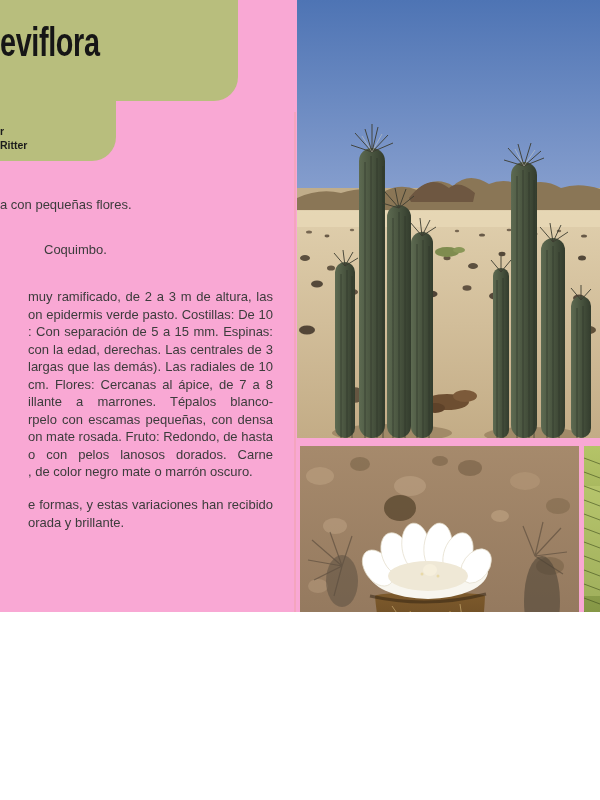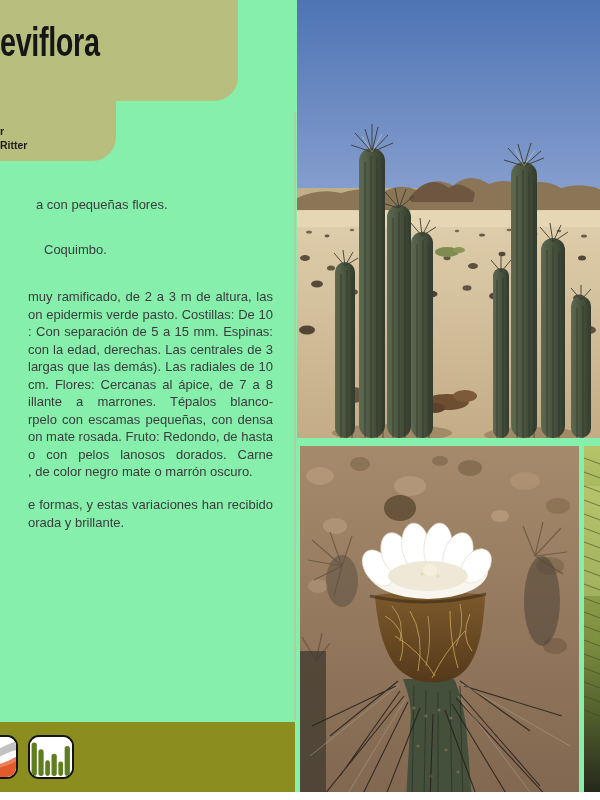--- a/index.html
+++ b/index.html
@@ -1,31 +1,31 @@
 <!DOCTYPE html>
 <html><head>
 <meta charset="utf-8">
 <style>
   html,body{margin:0;padding:0;background:#ffffff;}
-  .page{position:relative;width:600px;height:792px;background:#86efac;overflow:hidden;
+  .page{position:relative;width:600px;height:612px;background:#f9a8d4;overflow:hidden;
         font-family:"Liberation Sans",sans-serif;}
 
   
   .block-narrow{position:absolute;left:0;top:0;width:116px;height:161px;
                 background:#b8be7d;border-bottom-right-radius:24px;}
   .block-wide{position:absolute;left:0;top:0;width:238px;height:101px;
               background:#b8be7d;border-bottom-right-radius:24px;}
   .title{position:absolute;left:0;top:20px;font-size:40px;line-height:44px;font-weight:bold;
          color:#161616;transform:scaleX(.72);transform-origin:0 50%;letter-spacing:-.5px;white-space:nowrap;}
   .authors{position:absolute;left:0;top:125px;font-size:10.5px;font-weight:bold;color:#1c1c1c;line-height:13.5px;}
 
   
   .textcol{position:absolute;left:0;top:0;width:273px;color:#3c3c3c;font-size:13px;}
   .introline{position:absolute;left:0;width:273px;height:16px;white-space:nowrap;overflow:hidden;}
-  .introline.i1{top:197px;margin-left:36px;} .introline.i2{top:242px;padding-left:44px;}
+  .introline.i1{top:197px;} .introline.i2{top:242px;padding-left:44px;}
   .para{position:absolute;left:0;width:273px;}
   .para.desc{top:288px;} .para.notes{top:496px;}
   .tline{height:17.5px;line-height:17.5px;white-space:nowrap;overflow:hidden;margin-left:28px;}
   .tline.just{white-space:normal;text-align:justify;text-align-last:justify;}
   .bold{font-weight:normal;}
 
   
   .scanline{position:absolute;left:294px;top:112px;width:2px;height:608px;background:rgba(235,160,150,.35);}
 
   

